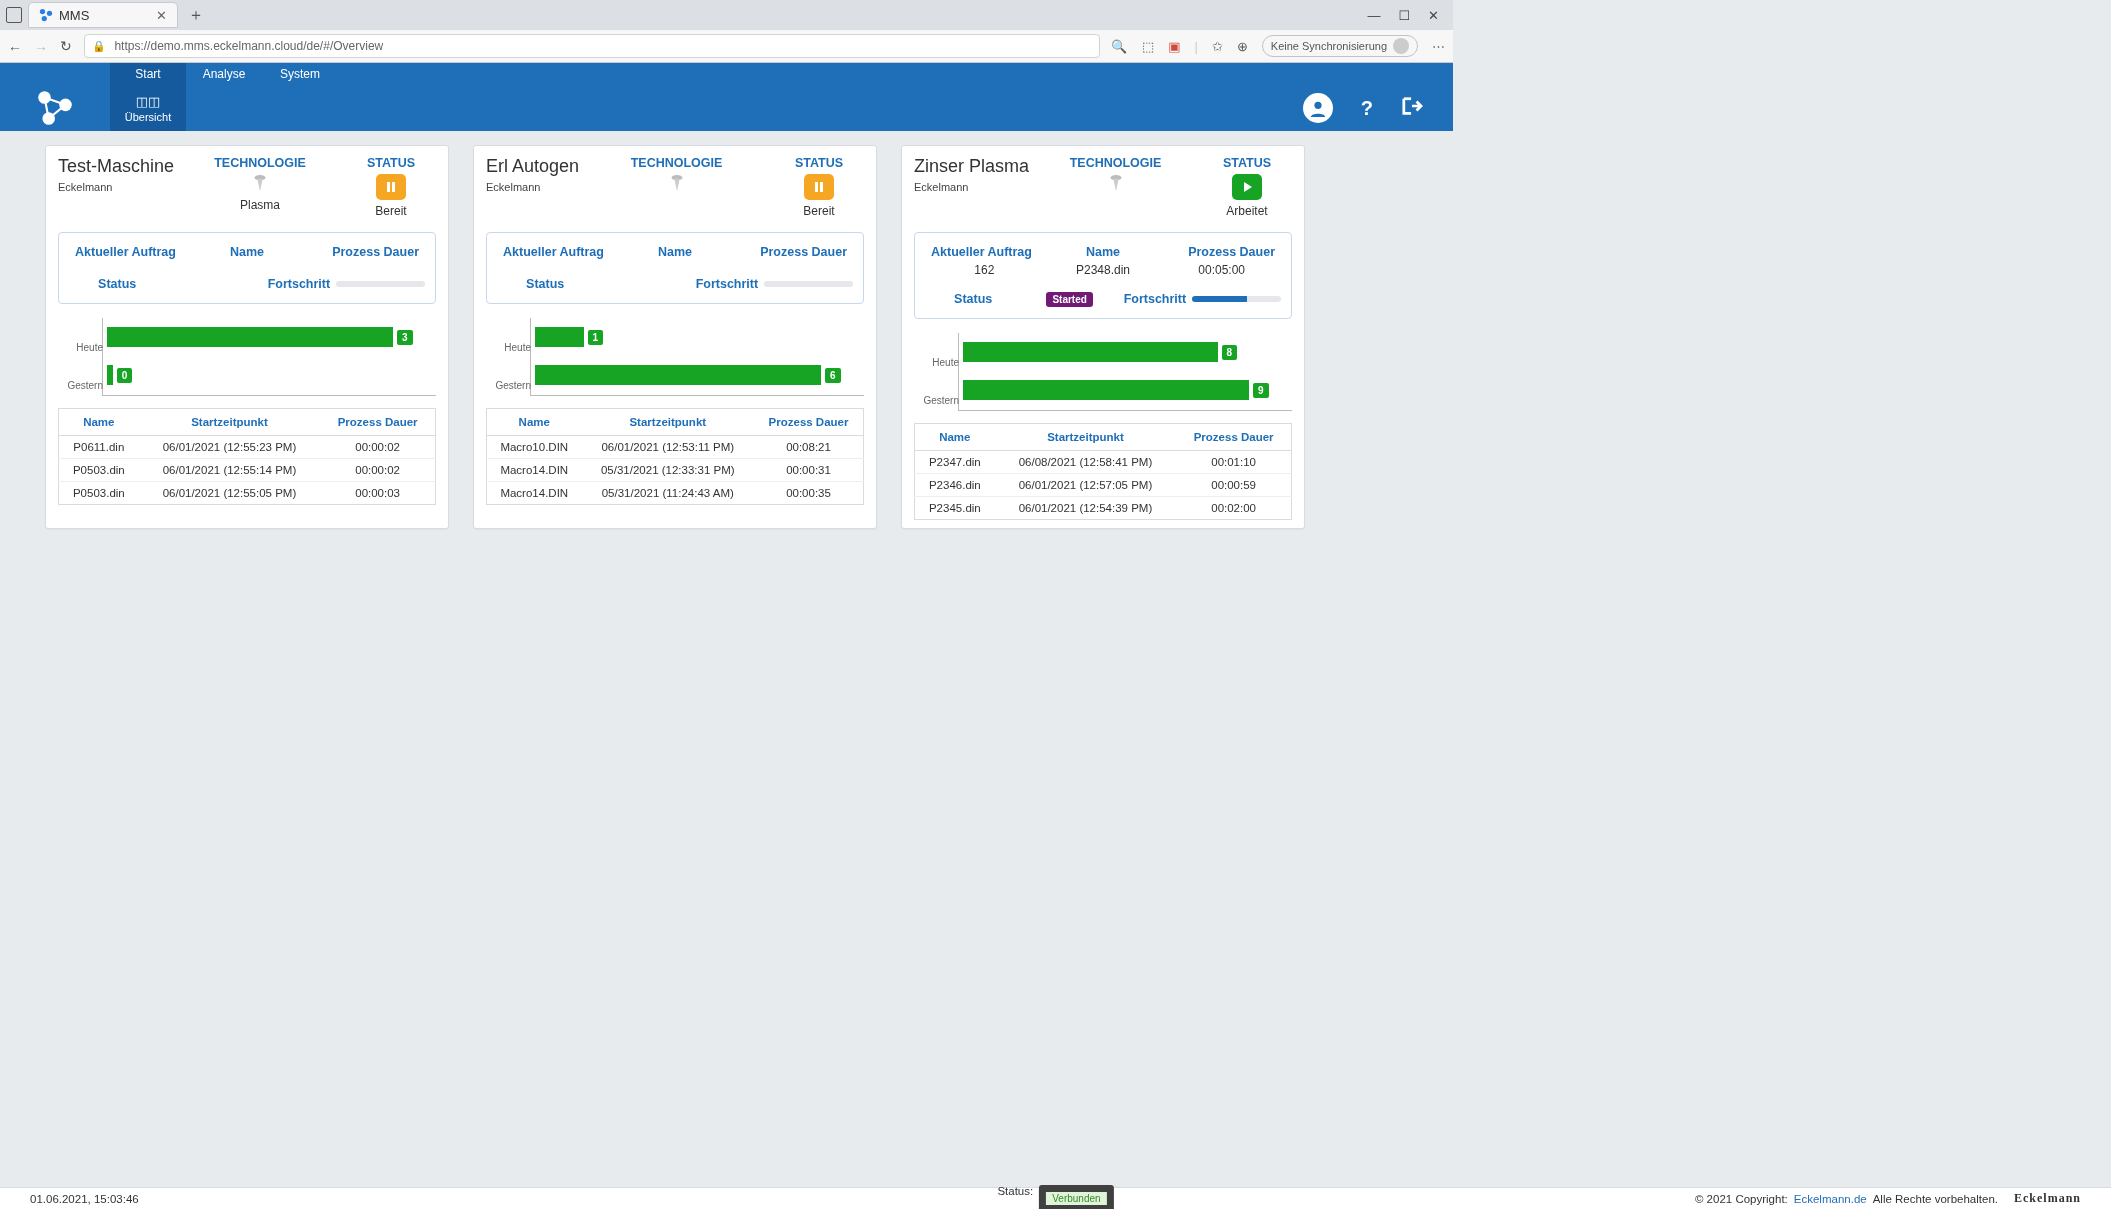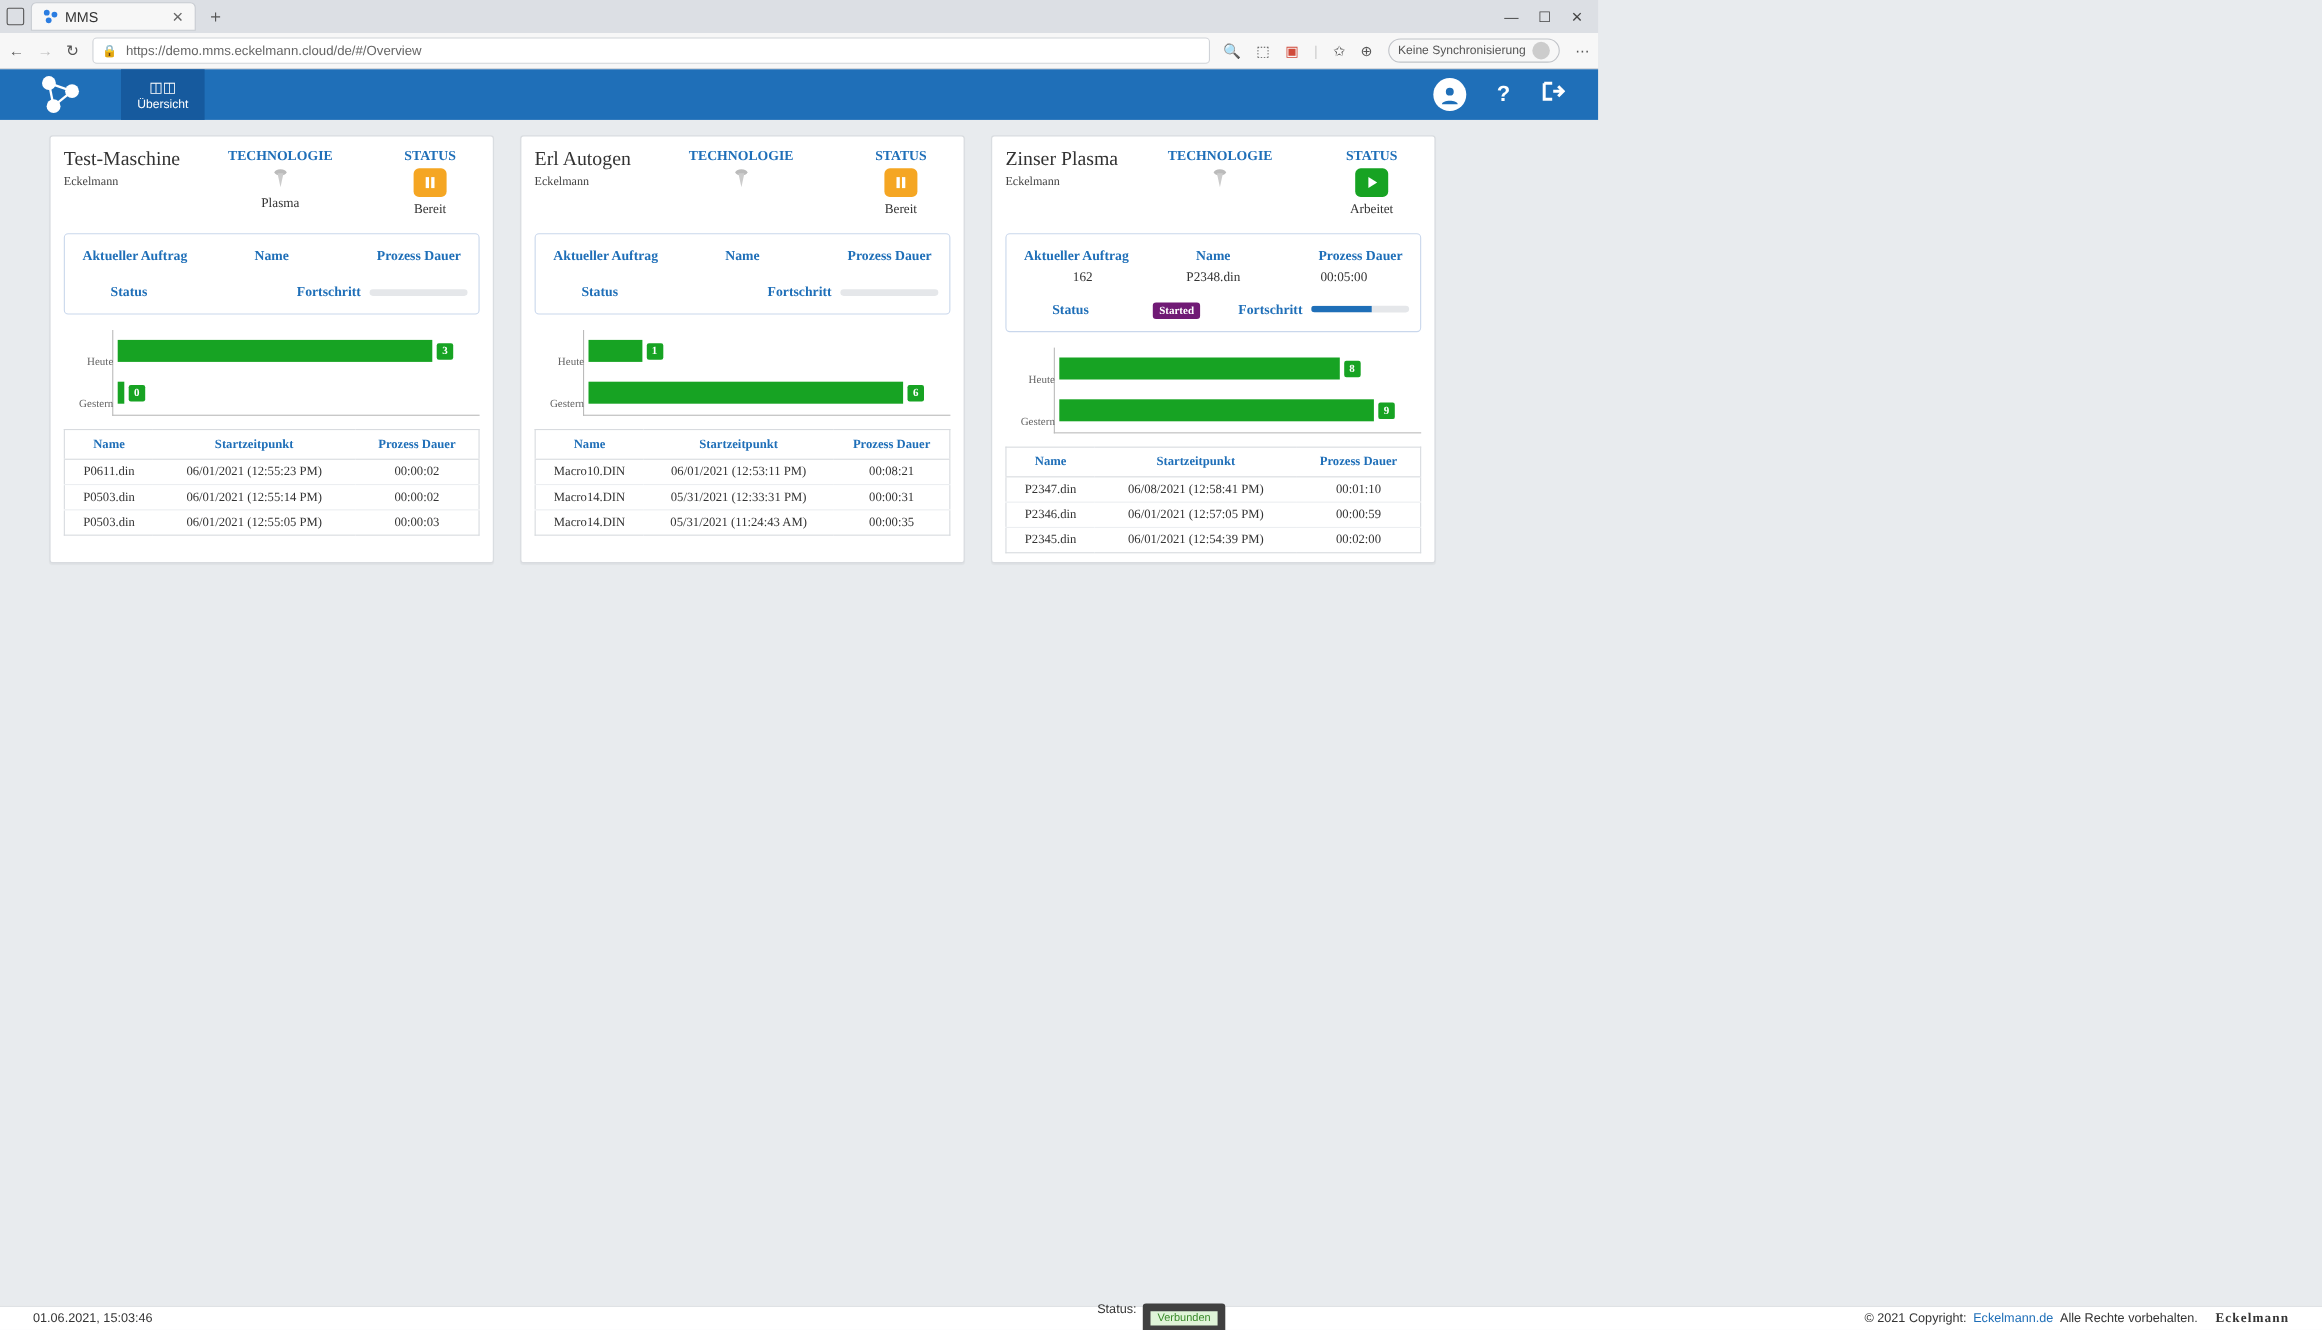--- a/index.html
+++ b/index.html
@@ -30,21 +30,21 @@
   .sub-row{display:flex;align-items:stretch;height:46px;}
   .logo-big{width:110px;display:flex;align-items:center;justify-content:center;}
   .logo-big svg{width:42px;height:42px;}
   .subtab{width:76px;background:#165a9e;display:flex;flex-direction:column;align-items:center;justify-content:center;gap:2px;font-size:11px;cursor:pointer;}
   .subtab .ico{font-size:13px;}
   .header-right{margin-left:auto;display:flex;align-items:center;gap:28px;padding-right:30px;}
   .avatar-circle{width:30px;height:30px;border-radius:50%;background:#fff;display:flex;align-items:center;justify-content:center;color:#1f6fb8;}
   .hdr-ico{font-size:20px;font-weight:bold;cursor:pointer;}
   
   .content{padding:14px 45px 0 45px;display:flex;gap:24px;}
-  .card{background:#fff;border:1px solid #d8dbdf;border-radius:3px;width:404px;padding:10px 12px 8px 12px;box-shadow:0 1px 1px rgba(0,0,0,0.04);font-family:Liberation Serif, serif;}
+  .card{background:#fff;border:1px solid #d8dbdf;border-radius:3px;width:404px;padding:10px 12px 8px 12px;box-shadow:0 1px 1px rgba(0,0,0,0.04);}
   .card-top{display:flex;justify-content:space-between;align-items:flex-start;}
   .m-title{font-size:18px;color:#333;font-weight:400;}
   .m-sub{font-size:11px;color:#444;margin-top:4px;}
   .col-head{color:#1f6fb8;font-weight:700;font-size:12.5px;text-align:center;}
   .tech-col,.status-col{display:flex;flex-direction:column;align-items:center;gap:4px;width:90px;}
   .tech-ico{width:14px;height:20px;}
   .status-pill{width:30px;height:26px;border-radius:5px;display:flex;align-items:center;justify-content:center;color:#fff;font-weight:bold;}
   .status-pill.ready{background:#f5a623;}
   .status-pill.work{background:#17a323;}
   .status-label{font-size:12px;color:#333;}
@@ -122,20 +122,32 @@
       <div class="sync-pill">
         <span>Keine Synchronisierung</span>
         <span class="avatar-ico"></span>
       </div>
       <span>⋯</span>
     </div>
   </div>
 </div>
 
 <div class="app-header">
+  <div class="tabs-row">
+    <div class="logo-cell"></div>
+    <div class="top-tab active">
+        <span>Start</span>
+      </div>
+    <div class="top-tab">
+        <span>Analyse</span>
+      </div>
+    <div class="top-tab">
+        <span>System</span>
+      </div>
+  </div>
   <div class="sub-row">
     <div class="logo-big">
       <svg viewBox="0 0 40 40">
         <line x1="10" y1="10" x2="30" y2="17" stroke="#fff" stroke-width="2"></line>
         <line x1="10" y1="10" x2="14" y2="30" stroke="#fff" stroke-width="2"></line>
         <line x1="30" y1="17" x2="14" y2="30" stroke="#fff" stroke-width="2"></line>
         <circle cx="10" cy="10" r="6" fill="#fff"></circle>
           <circle cx="30" cy="17" r="6" fill="#fff"></circle>
           <circle cx="14" cy="30" r="6" fill="#fff"></circle>
       </svg>

